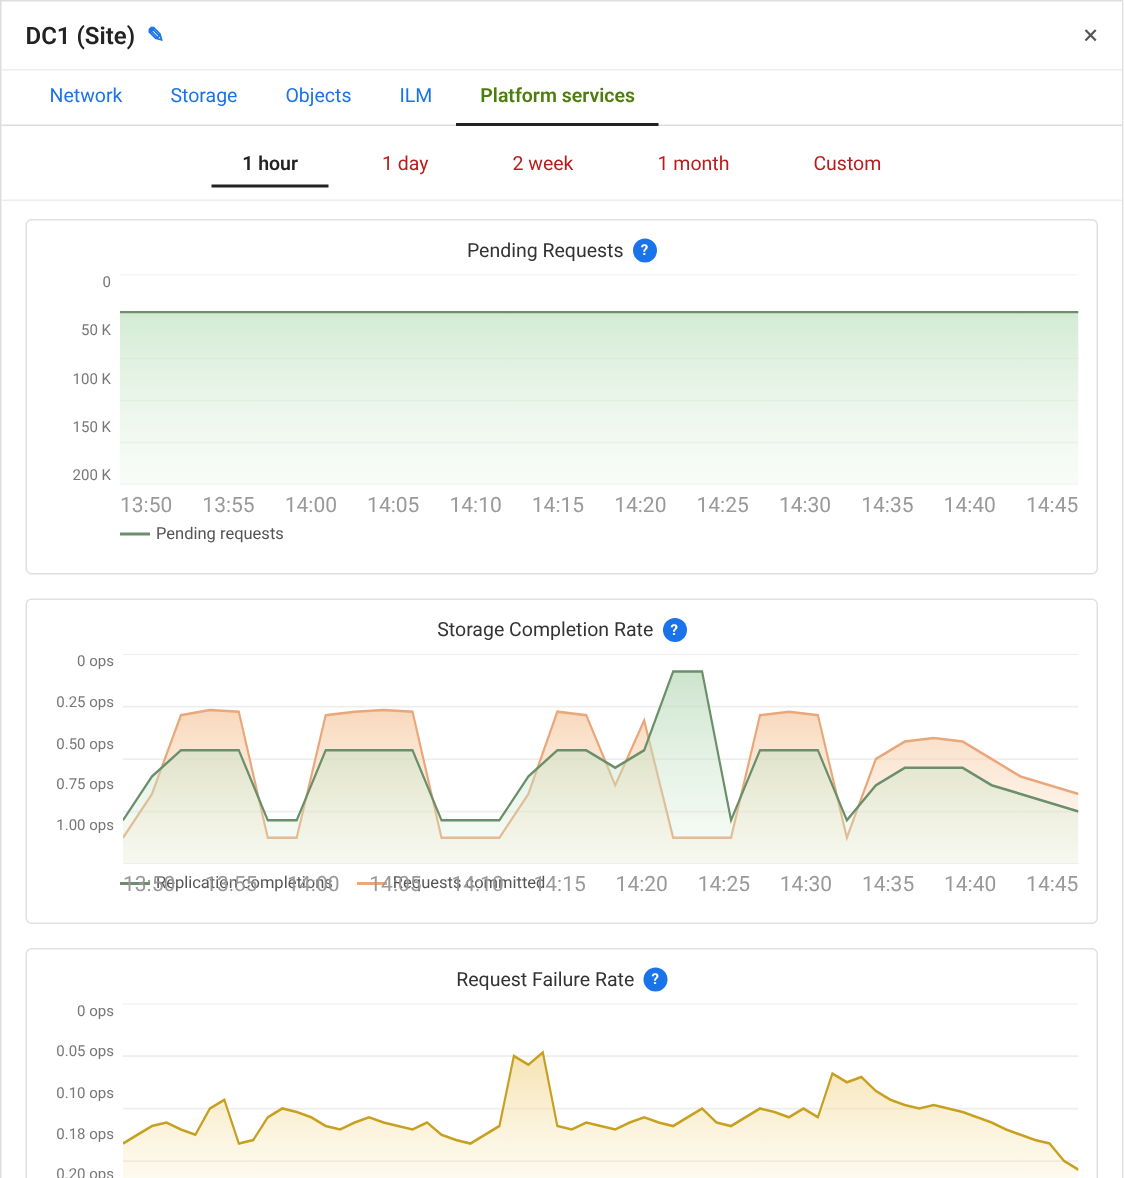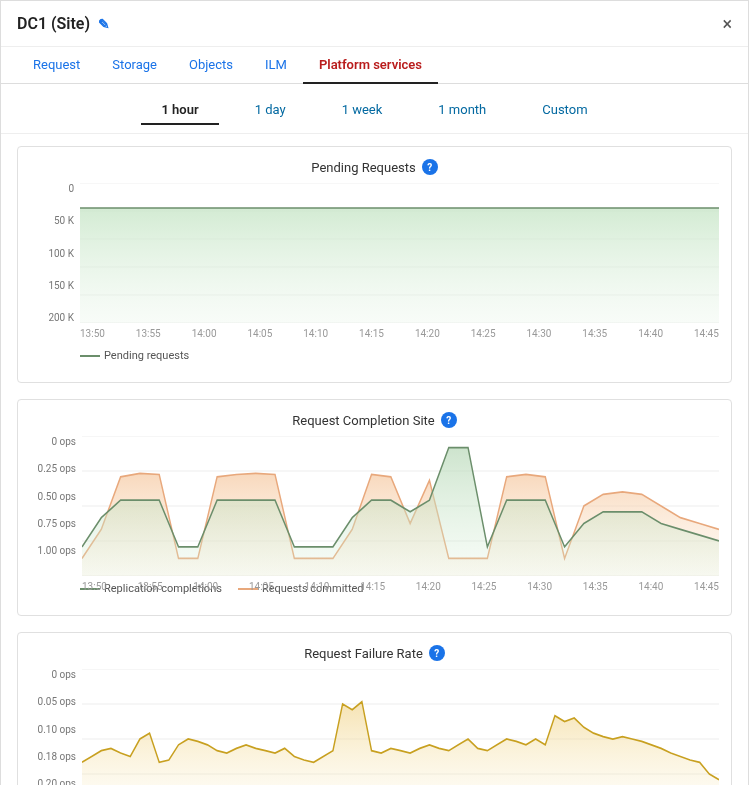--- a/index.html
+++ b/index.html
@@ -51,35 +51,35 @@
     }
     .tab-item {
       padding: 10px 16px;
       cursor: pointer;
       color: #1a73e8;
       font-size: 13px;
       border-bottom: 2px solid transparent;
       margin-bottom: -1px;
     }
     .tab-item.active {
-      color: #b91c1c;
+      color: #4d7c0f;
       border-bottom: 2px solid #222;
       font-weight: 600;
     }
     .time-tabs {
       display: flex;
       justify-content: center;
       gap: 16px;
       padding: 12px 0 8px 0;
       border-bottom: 1px solid #eee;
     }
     .time-tab {
       padding: 6px 20px;
       cursor: pointer;
-      color: #0369a1;
+      color: #b91c1c;
       font-size: 13px;
       border-bottom: 2px solid transparent;
     }
     .time-tab.active {
       color: #222;
       border-bottom: 2px solid #222;
       font-weight: 600;
     }
     .charts-area {
       padding: 12px 16px;
@@ -136,21 +136,21 @@
       flex: 1;
       position: relative;
     }
     .chart-svg-area svg {
       width: 100%;
       height: 140px;
     }
     .x-axis-labels {
       display: flex;
       justify-content: space-between;
-      font-size: 10px;
+      font-size: 14px;
       color: #999;
       padding-left: 0;
       margin-top: 2px;
     }
     .chart-legend {
       display: flex;
       gap: 16px;
       margin-top: 6px;
       padding-left: 50px;
       font-size: 11px;
@@ -190,31 +190,31 @@
 
   <div class="window-header">
     <div class="window-title">
       <span>DC1 (Site)</span>
       <span class="edit-icon">✎</span>
     </div>
     <span class="close-btn">×</span>
   </div>
 
   <div class="tabs-nav">
-    <div class="tab-item">Request</div>
+    <div class="tab-item">Network</div>
     <div class="tab-item">Storage</div>
     <div class="tab-item">Objects</div>
     <div class="tab-item">ILM</div>
     <div class="tab-item active">Platform services</div>
   </div>
 
   <div class="time-tabs">
     <div class="time-tab active">1 hour</div>
     <div class="time-tab">1 day</div>
-    <div class="time-tab">1 week</div>
+    <div class="time-tab">2 week</div>
     <div class="time-tab">1 month</div>
     <div class="time-tab">Custom</div>
   </div>
 
   <div class="charts-area">
 
     <div class="chart-panel">
       <div class="chart-title">
         <span>Pending Requests</span>
         <span class="help-icon">?</span>
@@ -265,21 +265,21 @@
       <div class="chart-legend">
         <div class="legend-item">
           <span class="legend-line" style="background:#6b8e6b;"></span>
           <span>Pending requests</span>
         </div>
       </div>
     </div>
 
     <div class="chart-panel">
       <div class="chart-title">
-        <span>Request Completion Site</span>
+        <span>Storage Completion Rate</span>
         <span class="help-icon">?</span>
       </div>
       <div class="chart-wrapper-sm">
         <div class="y-axis-sm">
           <span>1.00 ops</span>
           <span>0.75 ops</span>
           <span>0.50 ops</span>
           <span>0.25 ops</span>
           <span>0 ops</span>
         </div>

